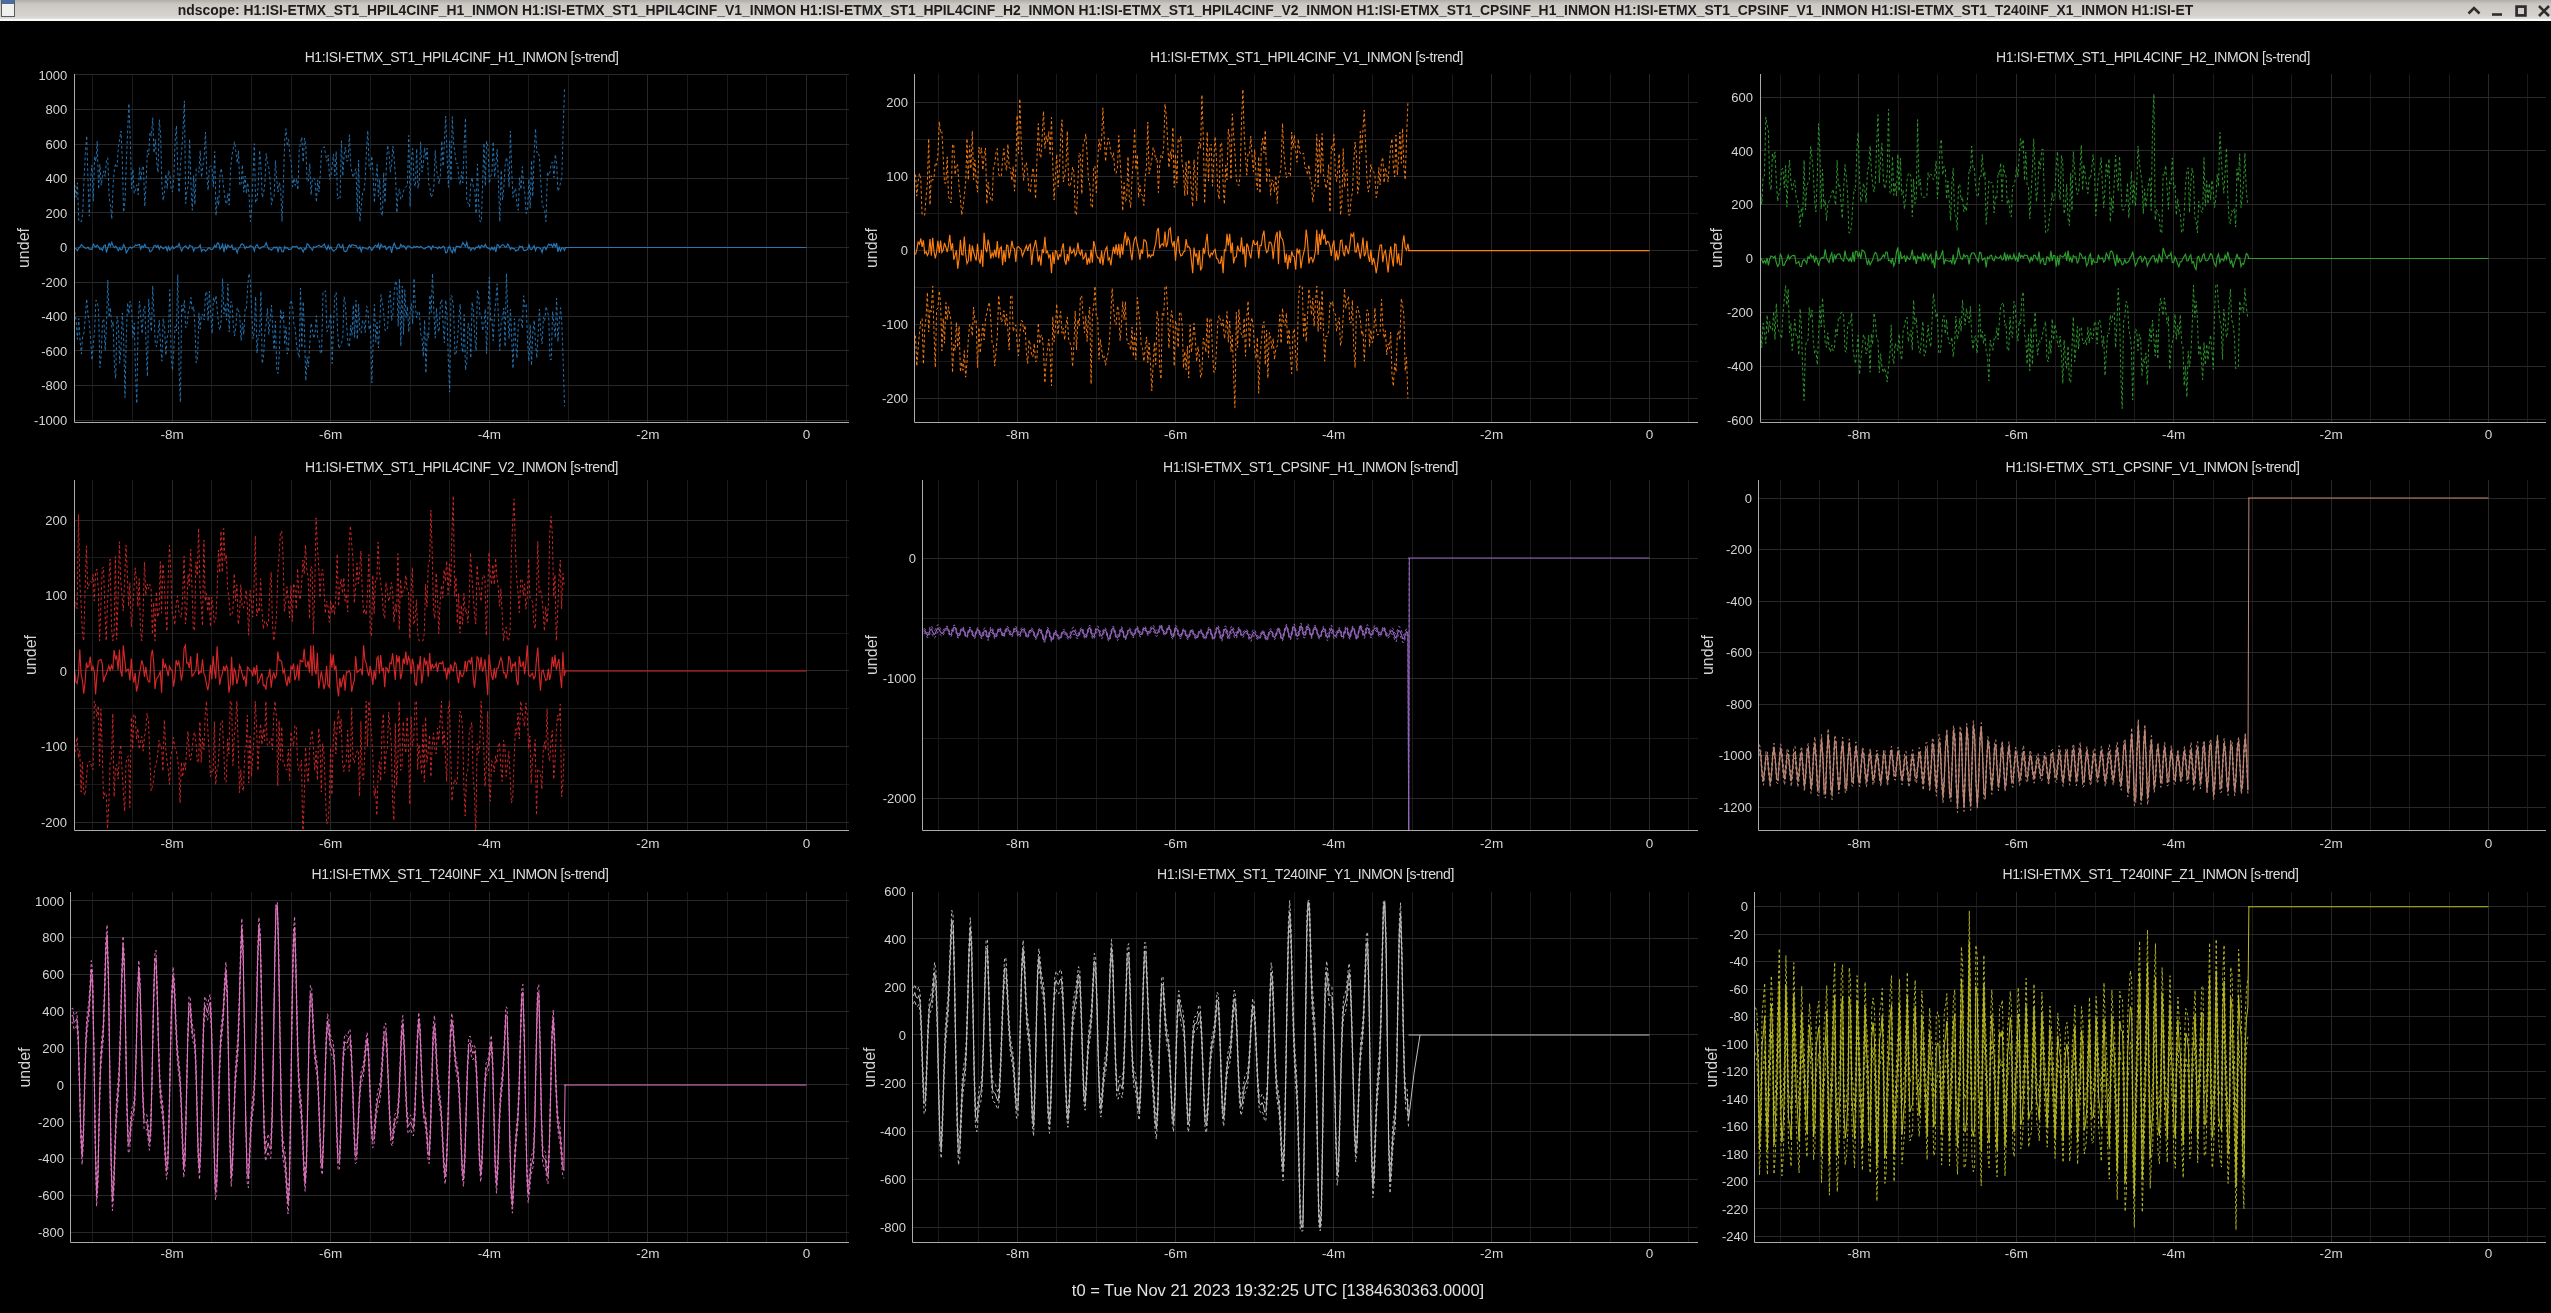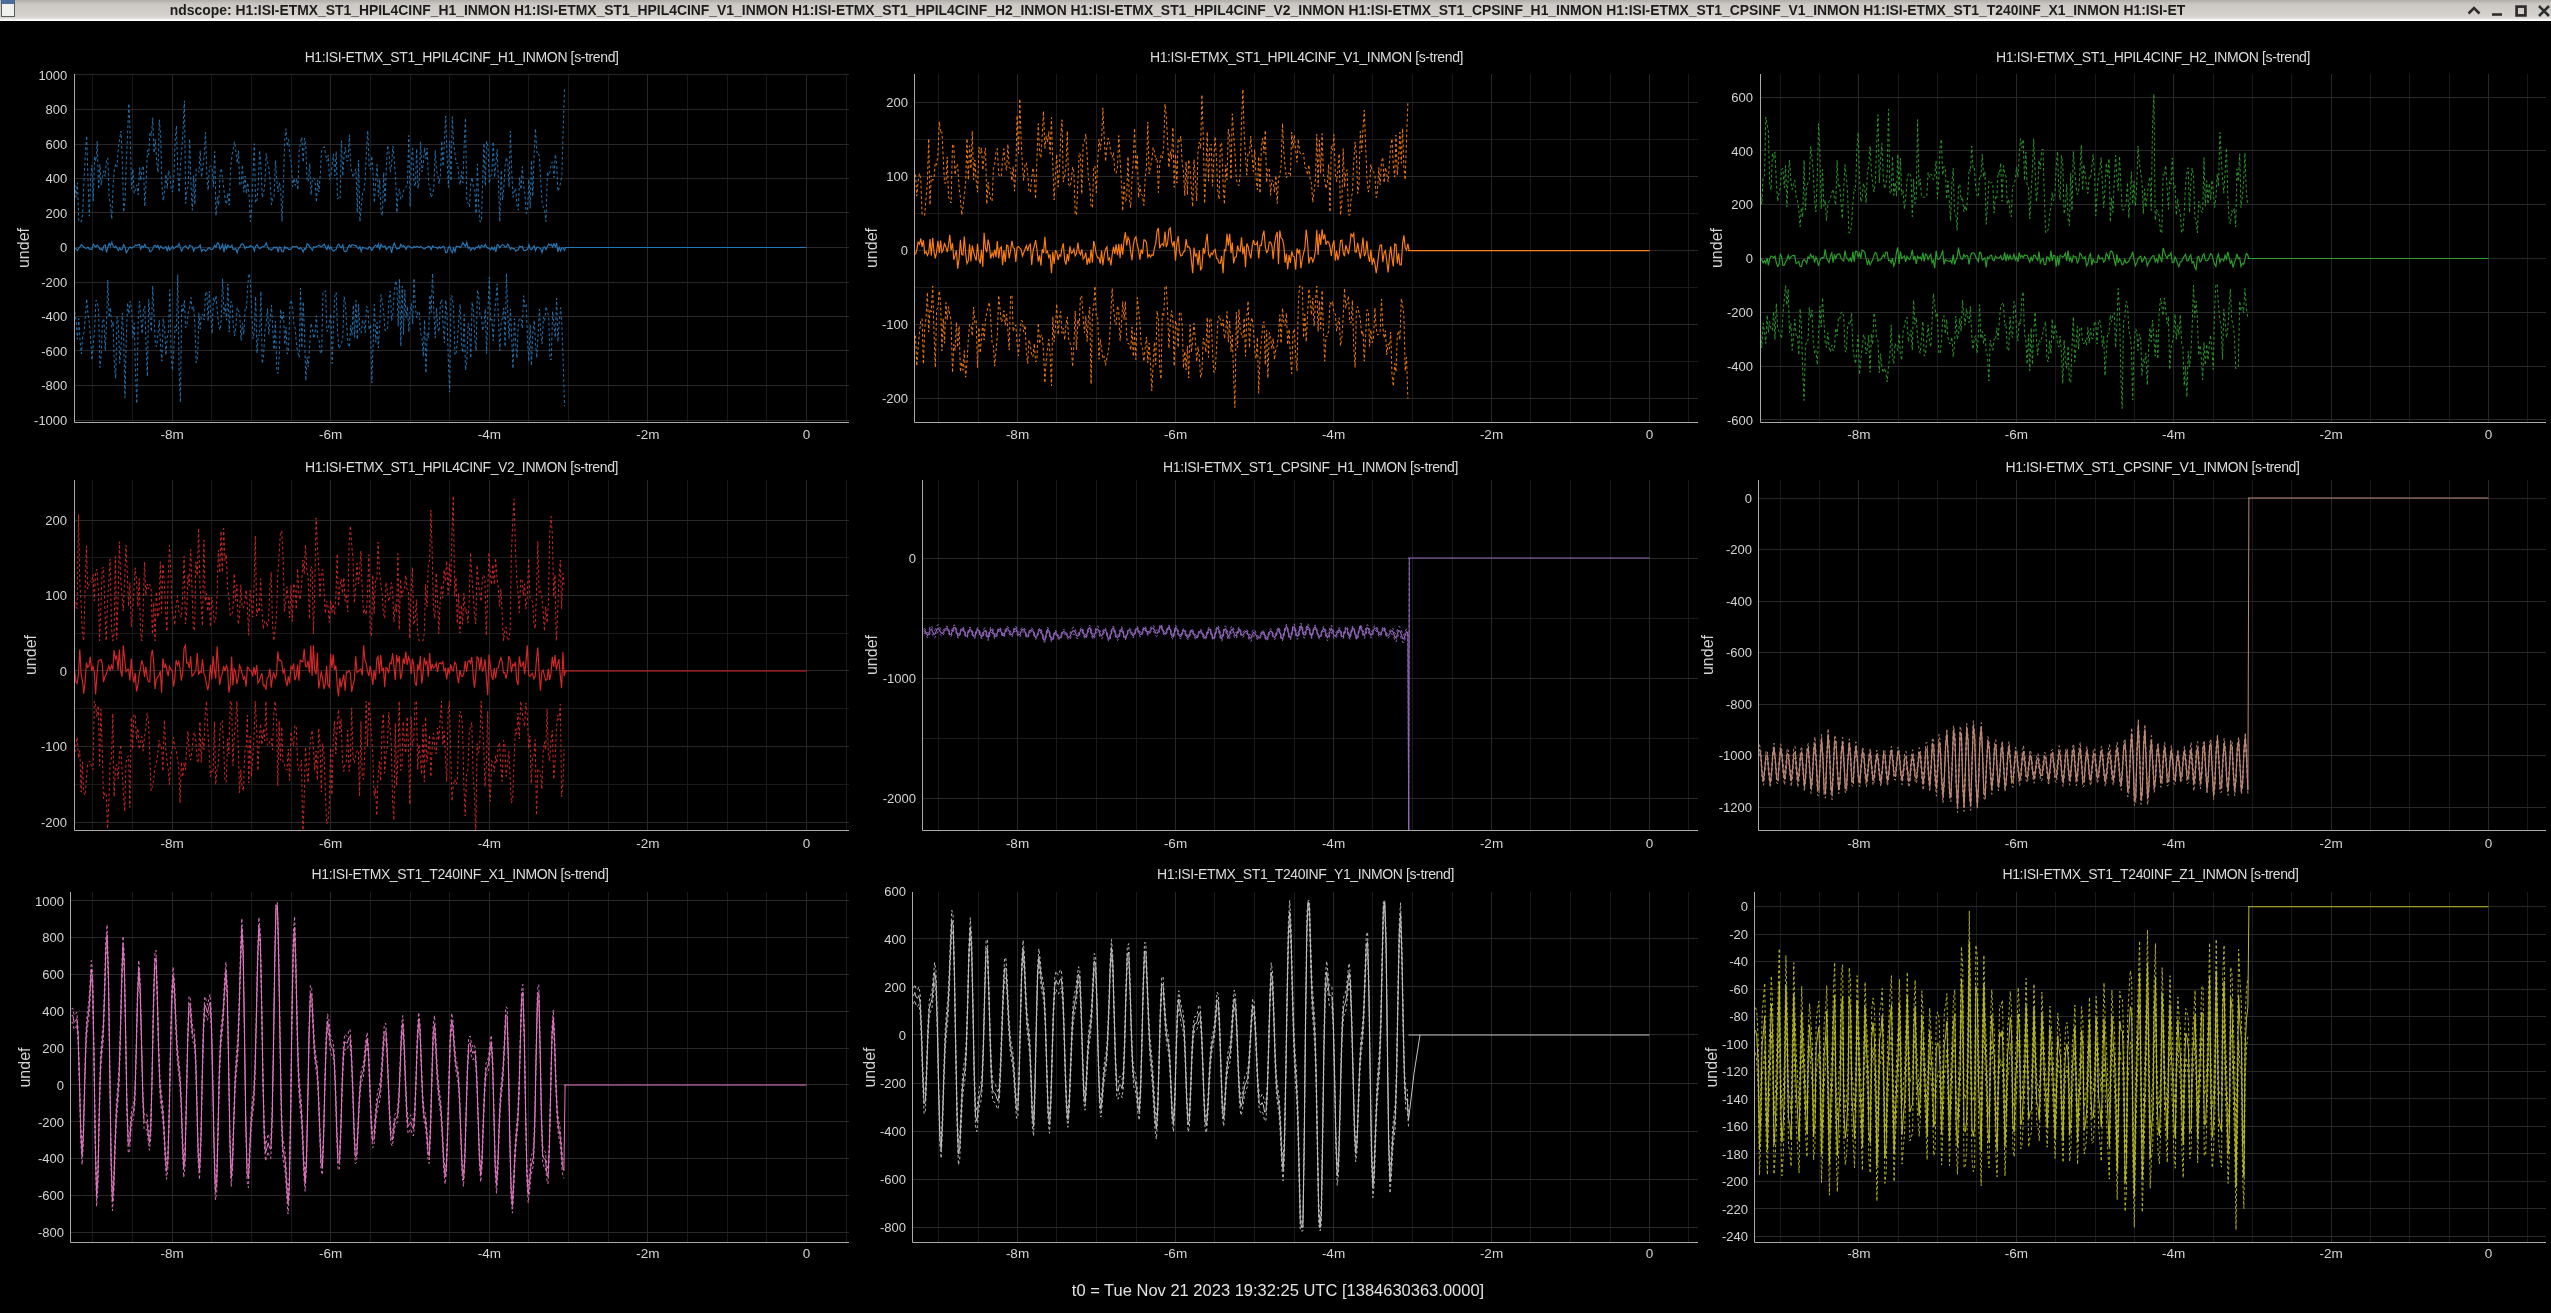--- a/index.html
+++ b/index.html
@@ -1,21 +1,21 @@
 <!DOCTYPE html>
 <html><head>
 <meta charset="utf-8">
 <style>
 * { margin:0; padding:0; box-sizing:border-box; }
 html,body { width:2551px; height:1313px; background:#000; overflow:hidden;
   font-family:"Liberation Sans", sans-serif; }
 #titlebar { position:absolute; left:0; top:0; width:2551px; height:21px;
   background:linear-gradient(#b0ada9, #cbc8c4 22%, #d6d3cf 85%, #e4e2df);
   border-bottom:2px solid #fafafa; }
-#titletext { position:absolute; left:0; top:0; width:2355px; height:21px;
+#titletext { position:absolute; left:8px; top:0; width:2355px; height:21px;
   text-align:center; font-size:13.9px; font-weight:bold; color:#1c1c1c; line-height:20px;
   white-space:nowrap; overflow:hidden; }
 #appicon { position:absolute; left:1px; top:0px; width:14px; height:17px;
   background:#eff1ee; border:1px solid #5a5a58; border-top:4px solid #4a6d9e; }
 .winbtn { position:absolute; top:0; height:22px; width:20px; color:#2d2d2d;
   font-size:13px; font-weight:bold; text-align:center; line-height:21px; }
 #plots { position:absolute; left:0; top:23px; transform: translateZ(0); }
 #titletext { transform: translateZ(0); }
 </style>
 </head>

